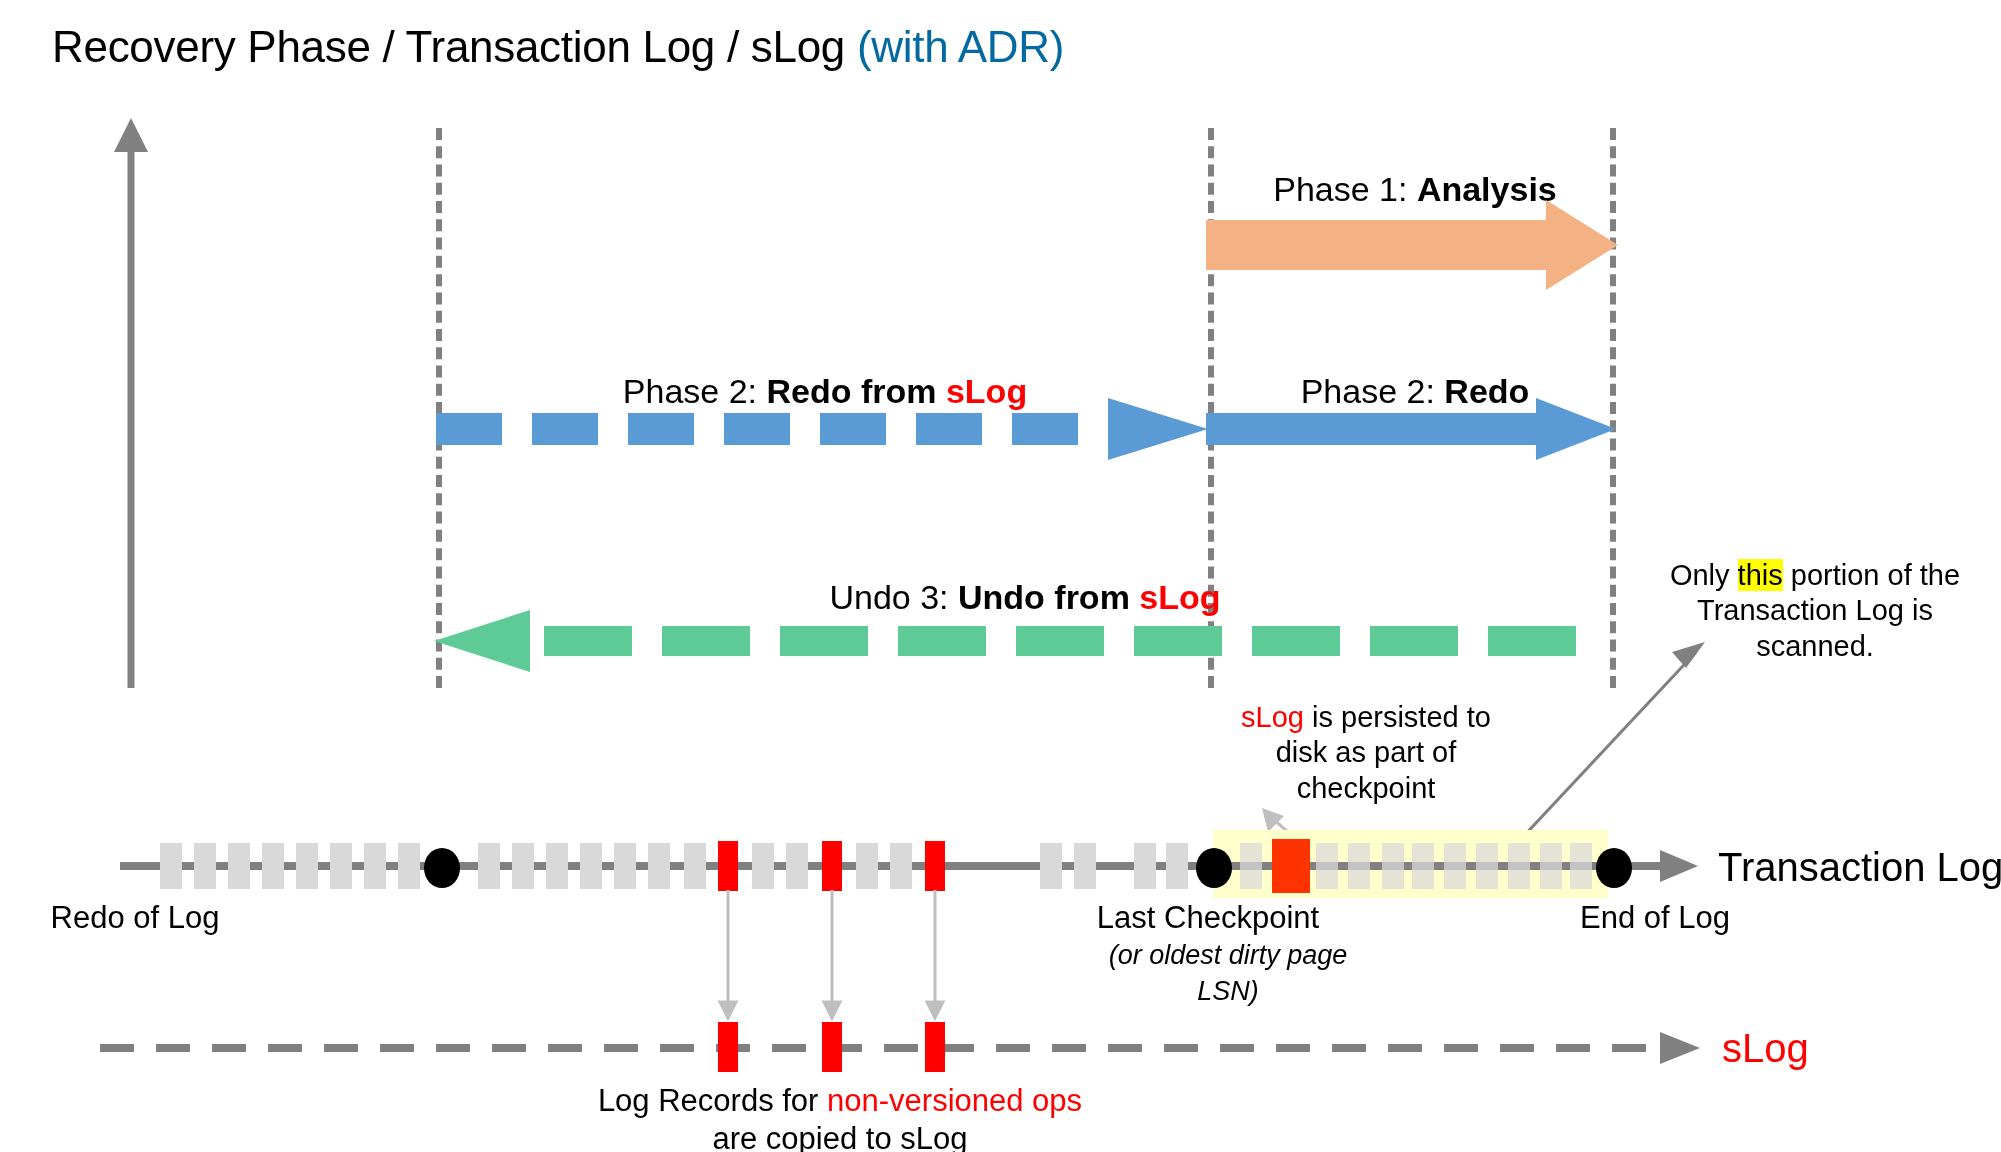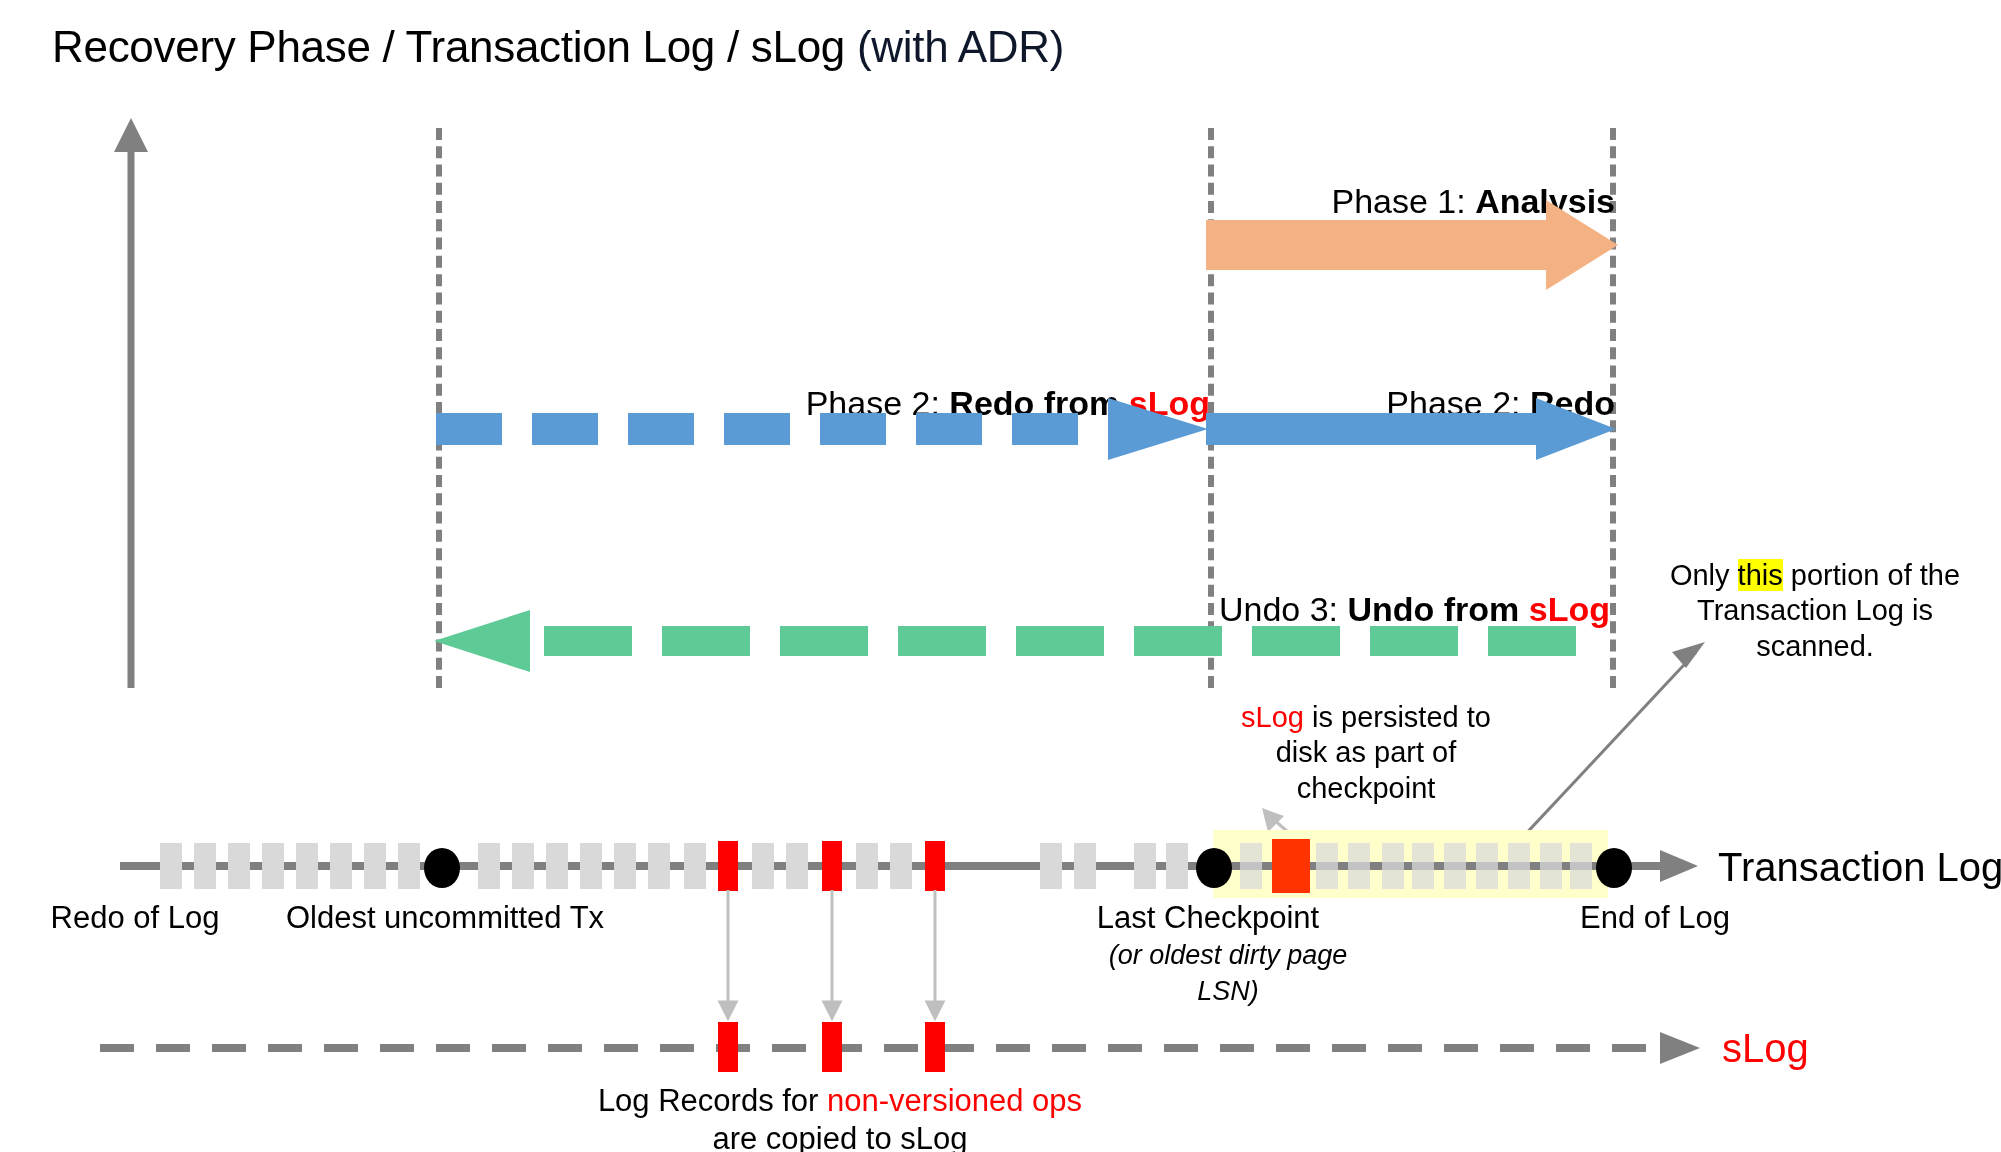--- a/index.html
+++ b/index.html
@@ -2,27 +2,27 @@
 <html><head>
 <meta charset="utf-8">
 <style>
   html,body{margin:0;padding:0;background:#ffffff;}
   body{width:2001px;height:1152px;position:relative;overflow:hidden;
        font-family:"Liberation Sans","DejaVu Sans",sans-serif;color:#000;}
   .abs{position:absolute;}
 
   
   #title{left:52px;top:22px;font-size:44px;letter-spacing:-0.3px;white-space:nowrap;}
-  #title .adr{color:#0f172a;}
+  #title .adr{color:#0369a1;}
 
   
   .vline-dashed{width:0;border-left:6px dashed #808080;}
 
   
-  .arrowlabel{font-size:34px;white-space:nowrap;text-align:right;margin-top:12px;}
+  .arrowlabel{font-size:34px;white-space:nowrap;text-align:center;}
   .arrowlabel b{font-weight:bold;}
   .red{color:#FF0000;}
 
   
   .note{font-size:29px;line-height:1.22;text-align:center;}
   .note .hl{background:#FFFF00;}
   .tick-label{font-size:31px;white-space:nowrap;text-align:center;}
   .tick-label .it{font-style:italic;font-size:27px;margin-left:40px;}
 
   
@@ -169,21 +169,21 @@
 
 <div class="abs" style="left:424px;top:848px;width:36px;height:40px;background:#000;border-radius:50%;"></div>
 <div class="abs" style="left:1196px;top:848px;width:36px;height:40px;background:#000;border-radius:50%;"></div>
 <div class="abs" style="left:1596px;top:848px;width:36px;height:40px;background:#000;border-radius:50%;"></div>
 
 <div class="abs" style="left:1718px;top:845px;font-size:40px;white-space:nowrap;">Transaction Log</div>
 
 <div class="abs tick-label" style="left:20px;top:900px;width:230px;">Redo of Log</div>
 
 <div class="abs tick-label" style="left:235px;top:900px;width:420px;">
-  <span>Oldest uncommitted Tx</span><br>
+  <br>
 </div>
 
 <div class="abs tick-label" style="left:1058px;top:900px;width:300px;">
   <span>Last Checkpoint</span><br>
   <span class="it">(or oldest dirty page</span><br>
   <span class="it">LSN)</span>
 </div>
 
 <div class="abs tick-label" style="left:1530px;top:900px;width:250px;">End of Log</div>
 

